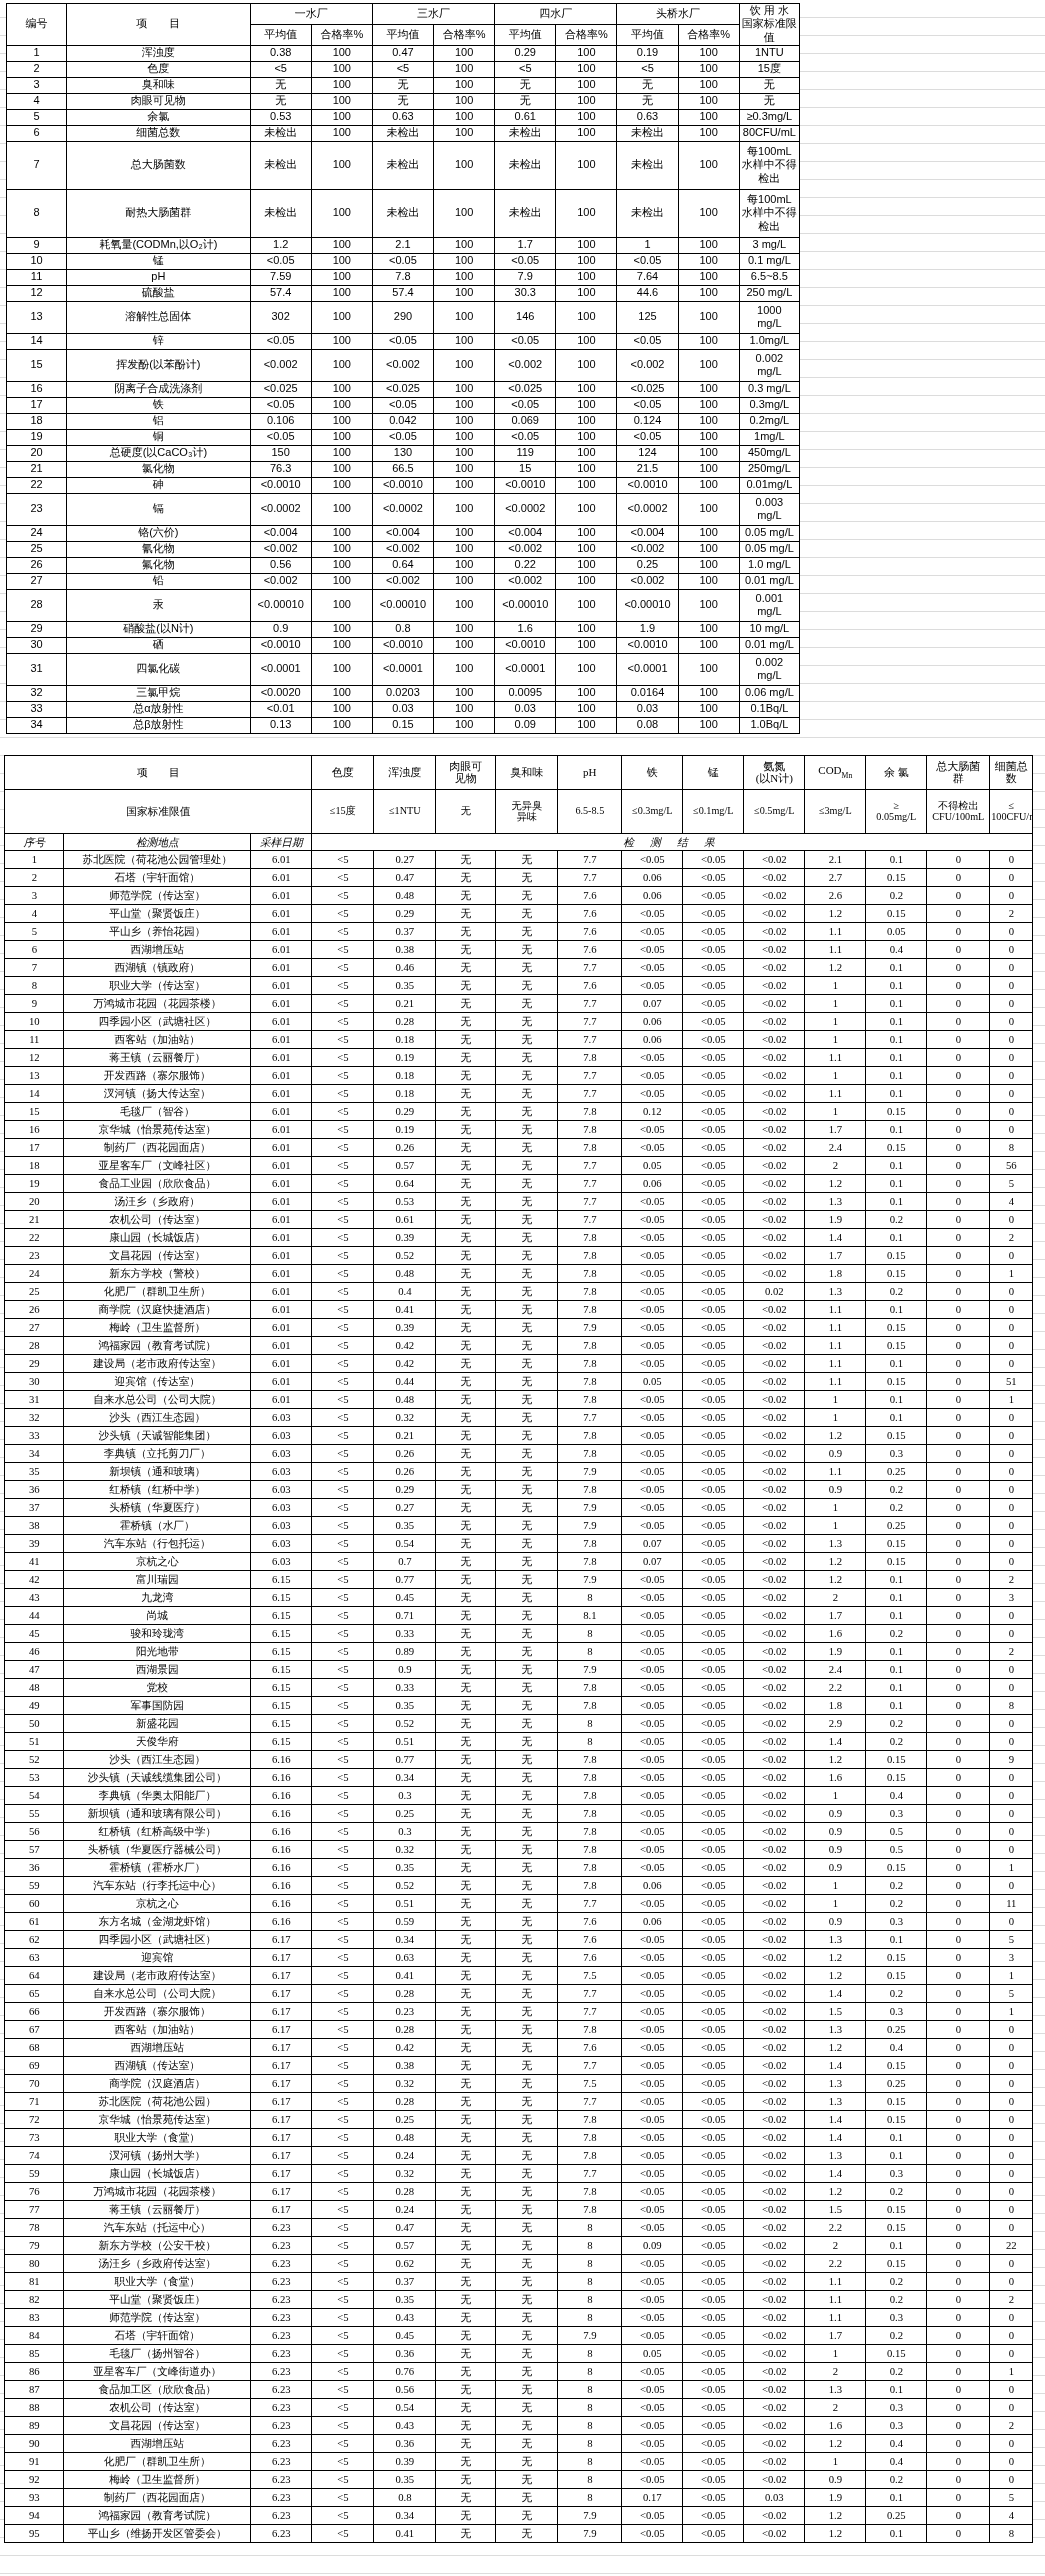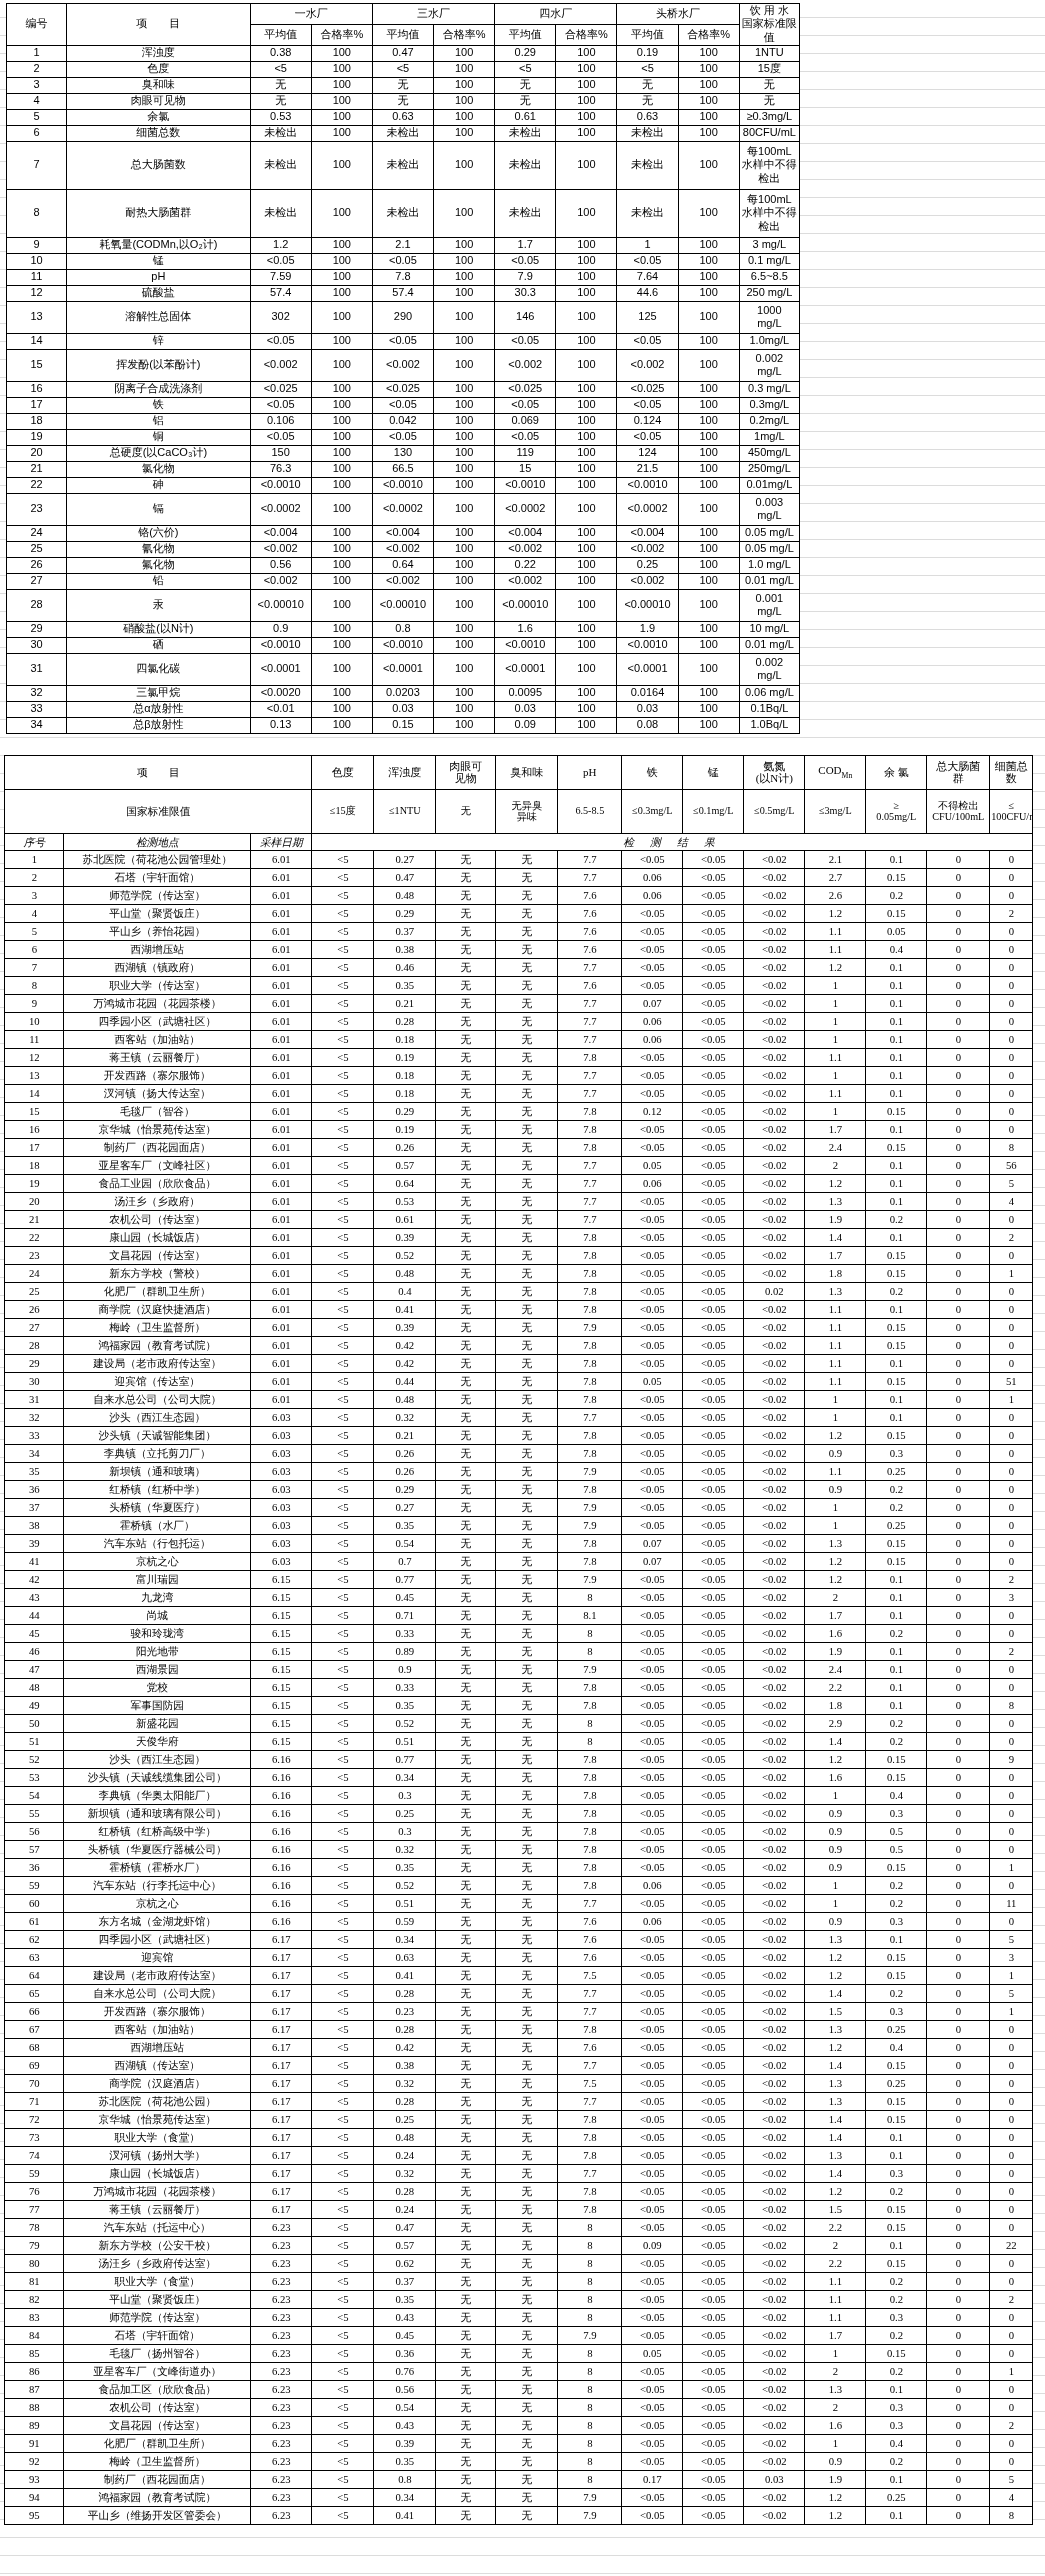--- a/index.html
+++ b/index.html
@@ -2080,20 +2080,37 @@
           <td>8</td>
           <td>&lt;0.05</td>
           <td>&lt;0.05</td>
           <td>&lt;0.02</td>
           <td>1.6</td>
           <td>0.3</td>
           <td>0</td>
           <td>2</td>
         </tr>
         <tr>
+          <td>90</td>
+          <td class="loc">西湖增压站</td>
+          <td>6.23</td>
+          <td>&lt;5</td>
+          <td>0.36</td>
+          <td>无</td>
+          <td>无</td>
+          <td>8</td>
+          <td>&lt;0.05</td>
+          <td>&lt;0.05</td>
+          <td>&lt;0.02</td>
+          <td>1.2</td>
+          <td>0.4</td>
+          <td>0</td>
+          <td>0</td>
+        </tr>
+        <tr>
           <td>91</td>
           <td class="loc">化肥厂（群凯卫生所）</td>
           <td>6.23</td>
           <td>&lt;5</td>
           <td>0.39</td>
           <td>无</td>
           <td>无</td>
           <td>8</td>
           <td>&lt;0.05</td>
           <td>&lt;0.05</td>

